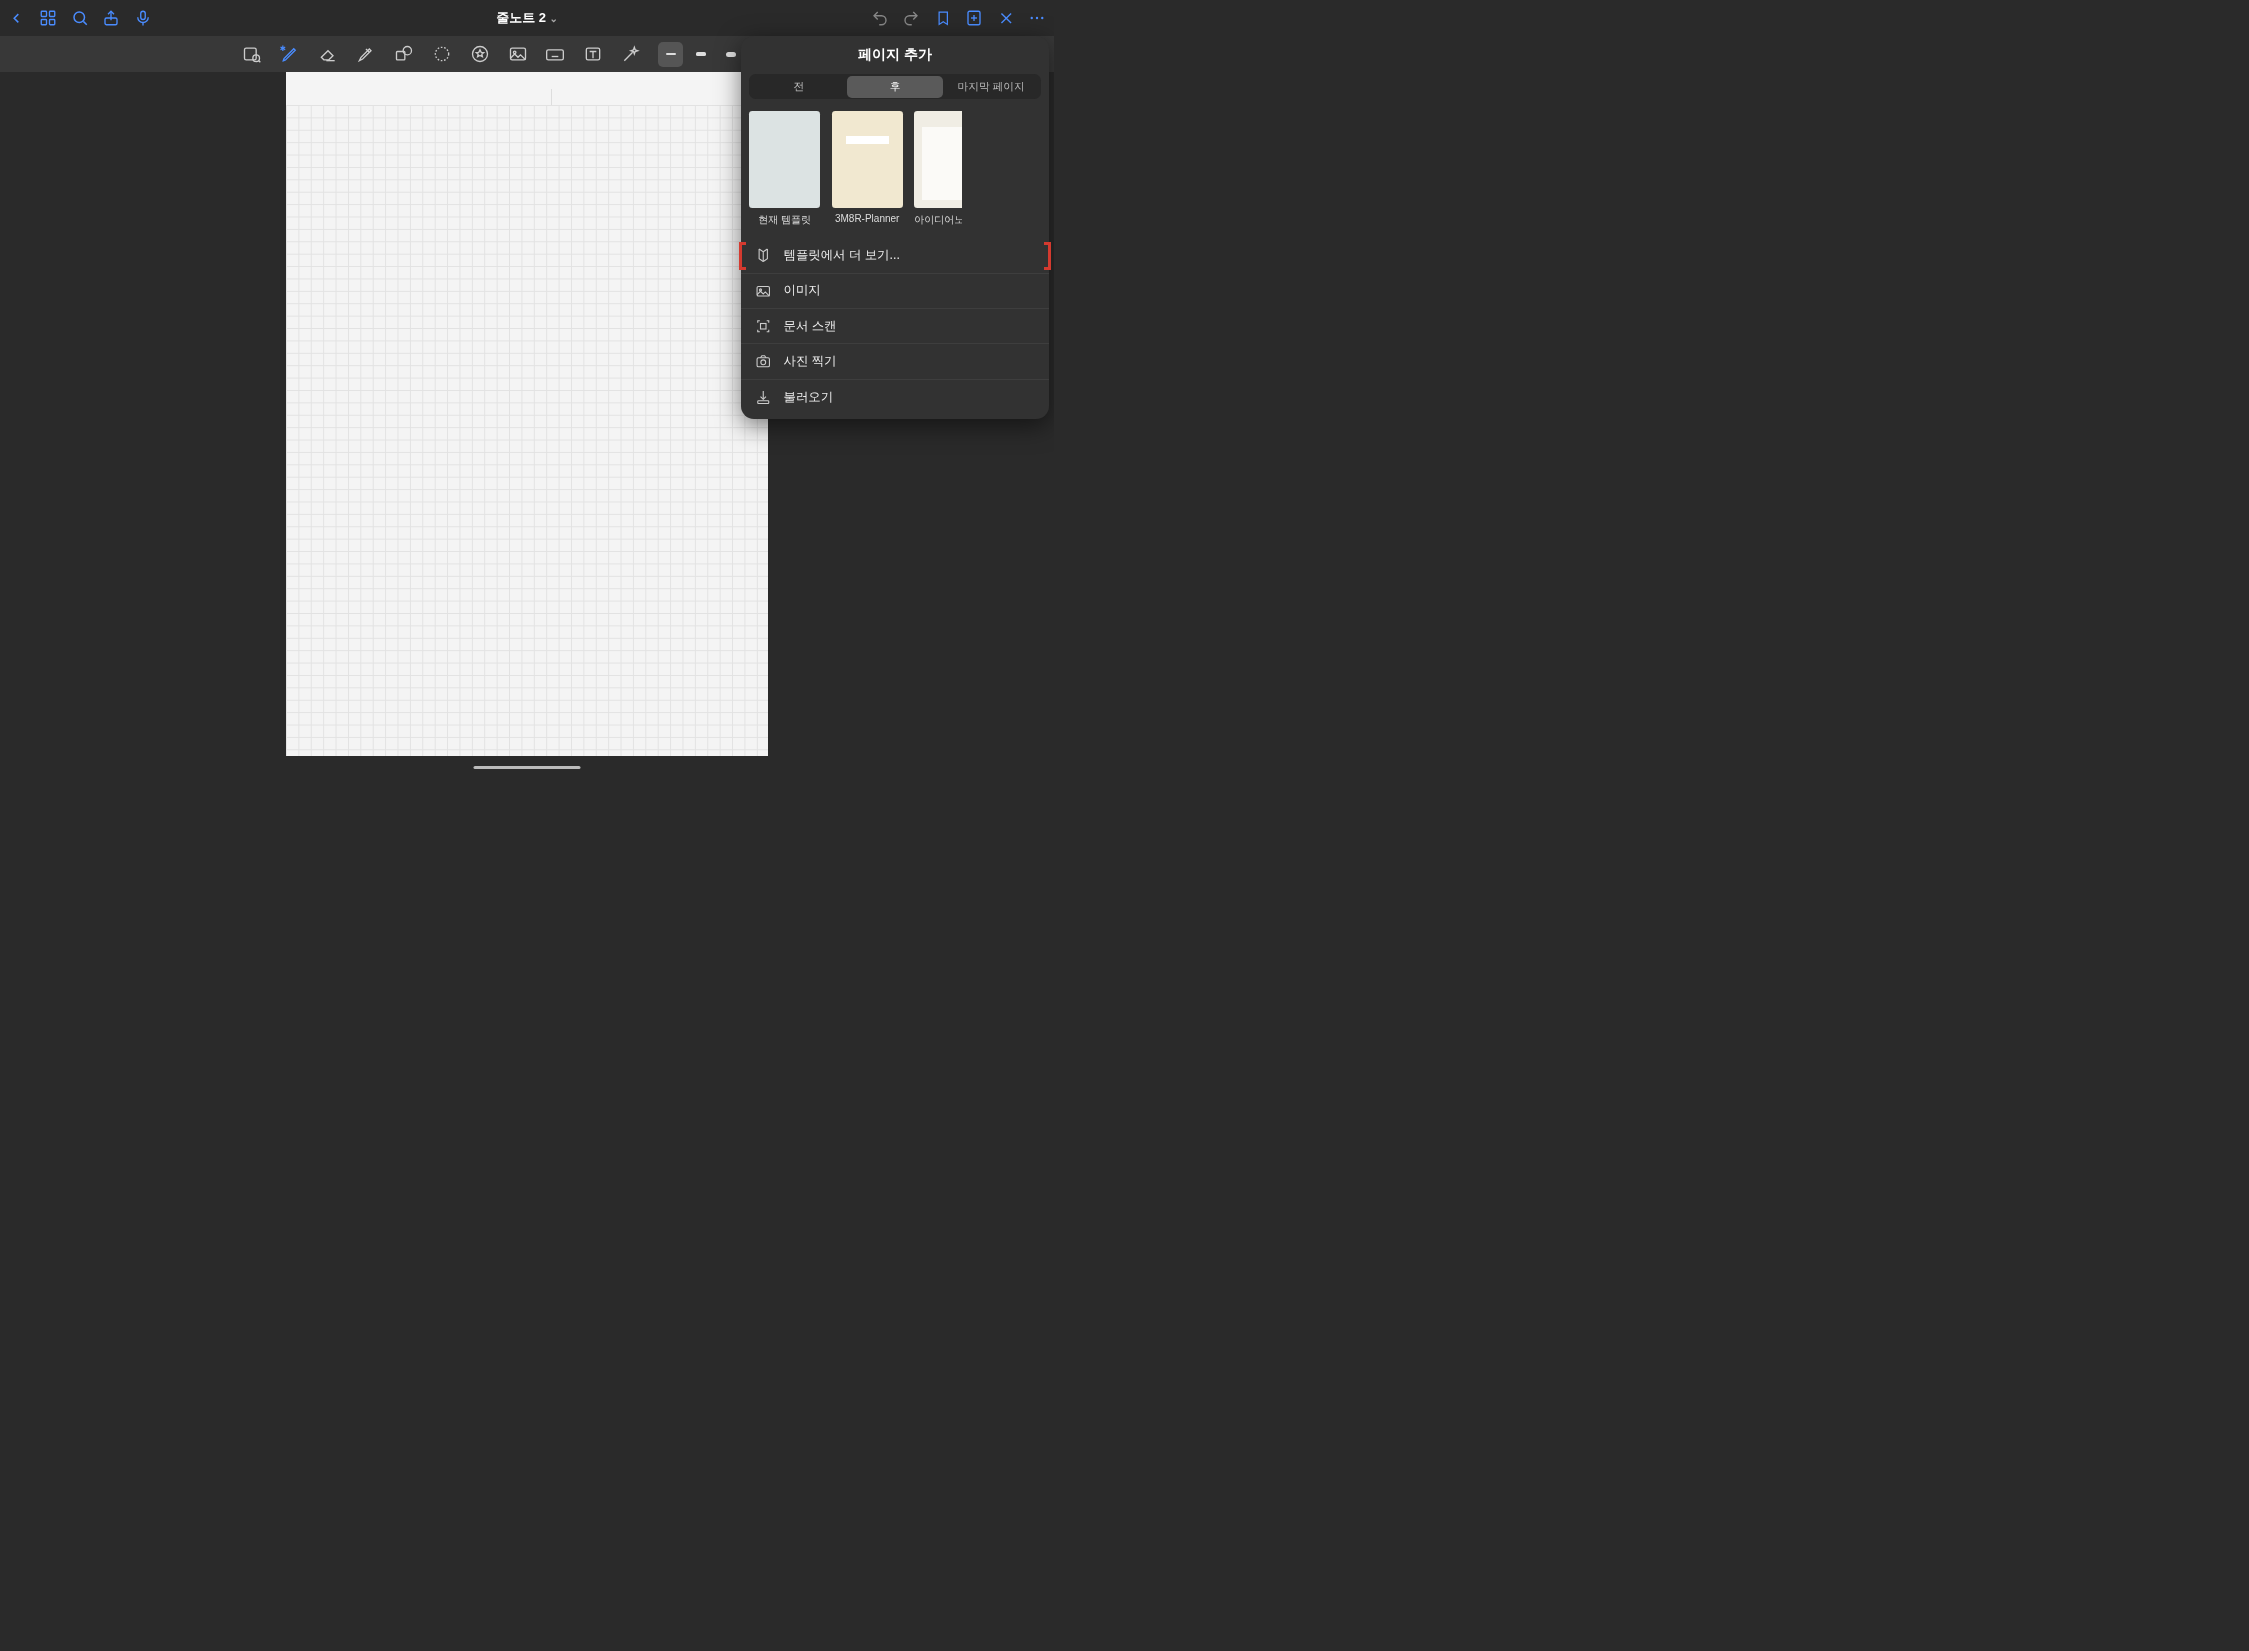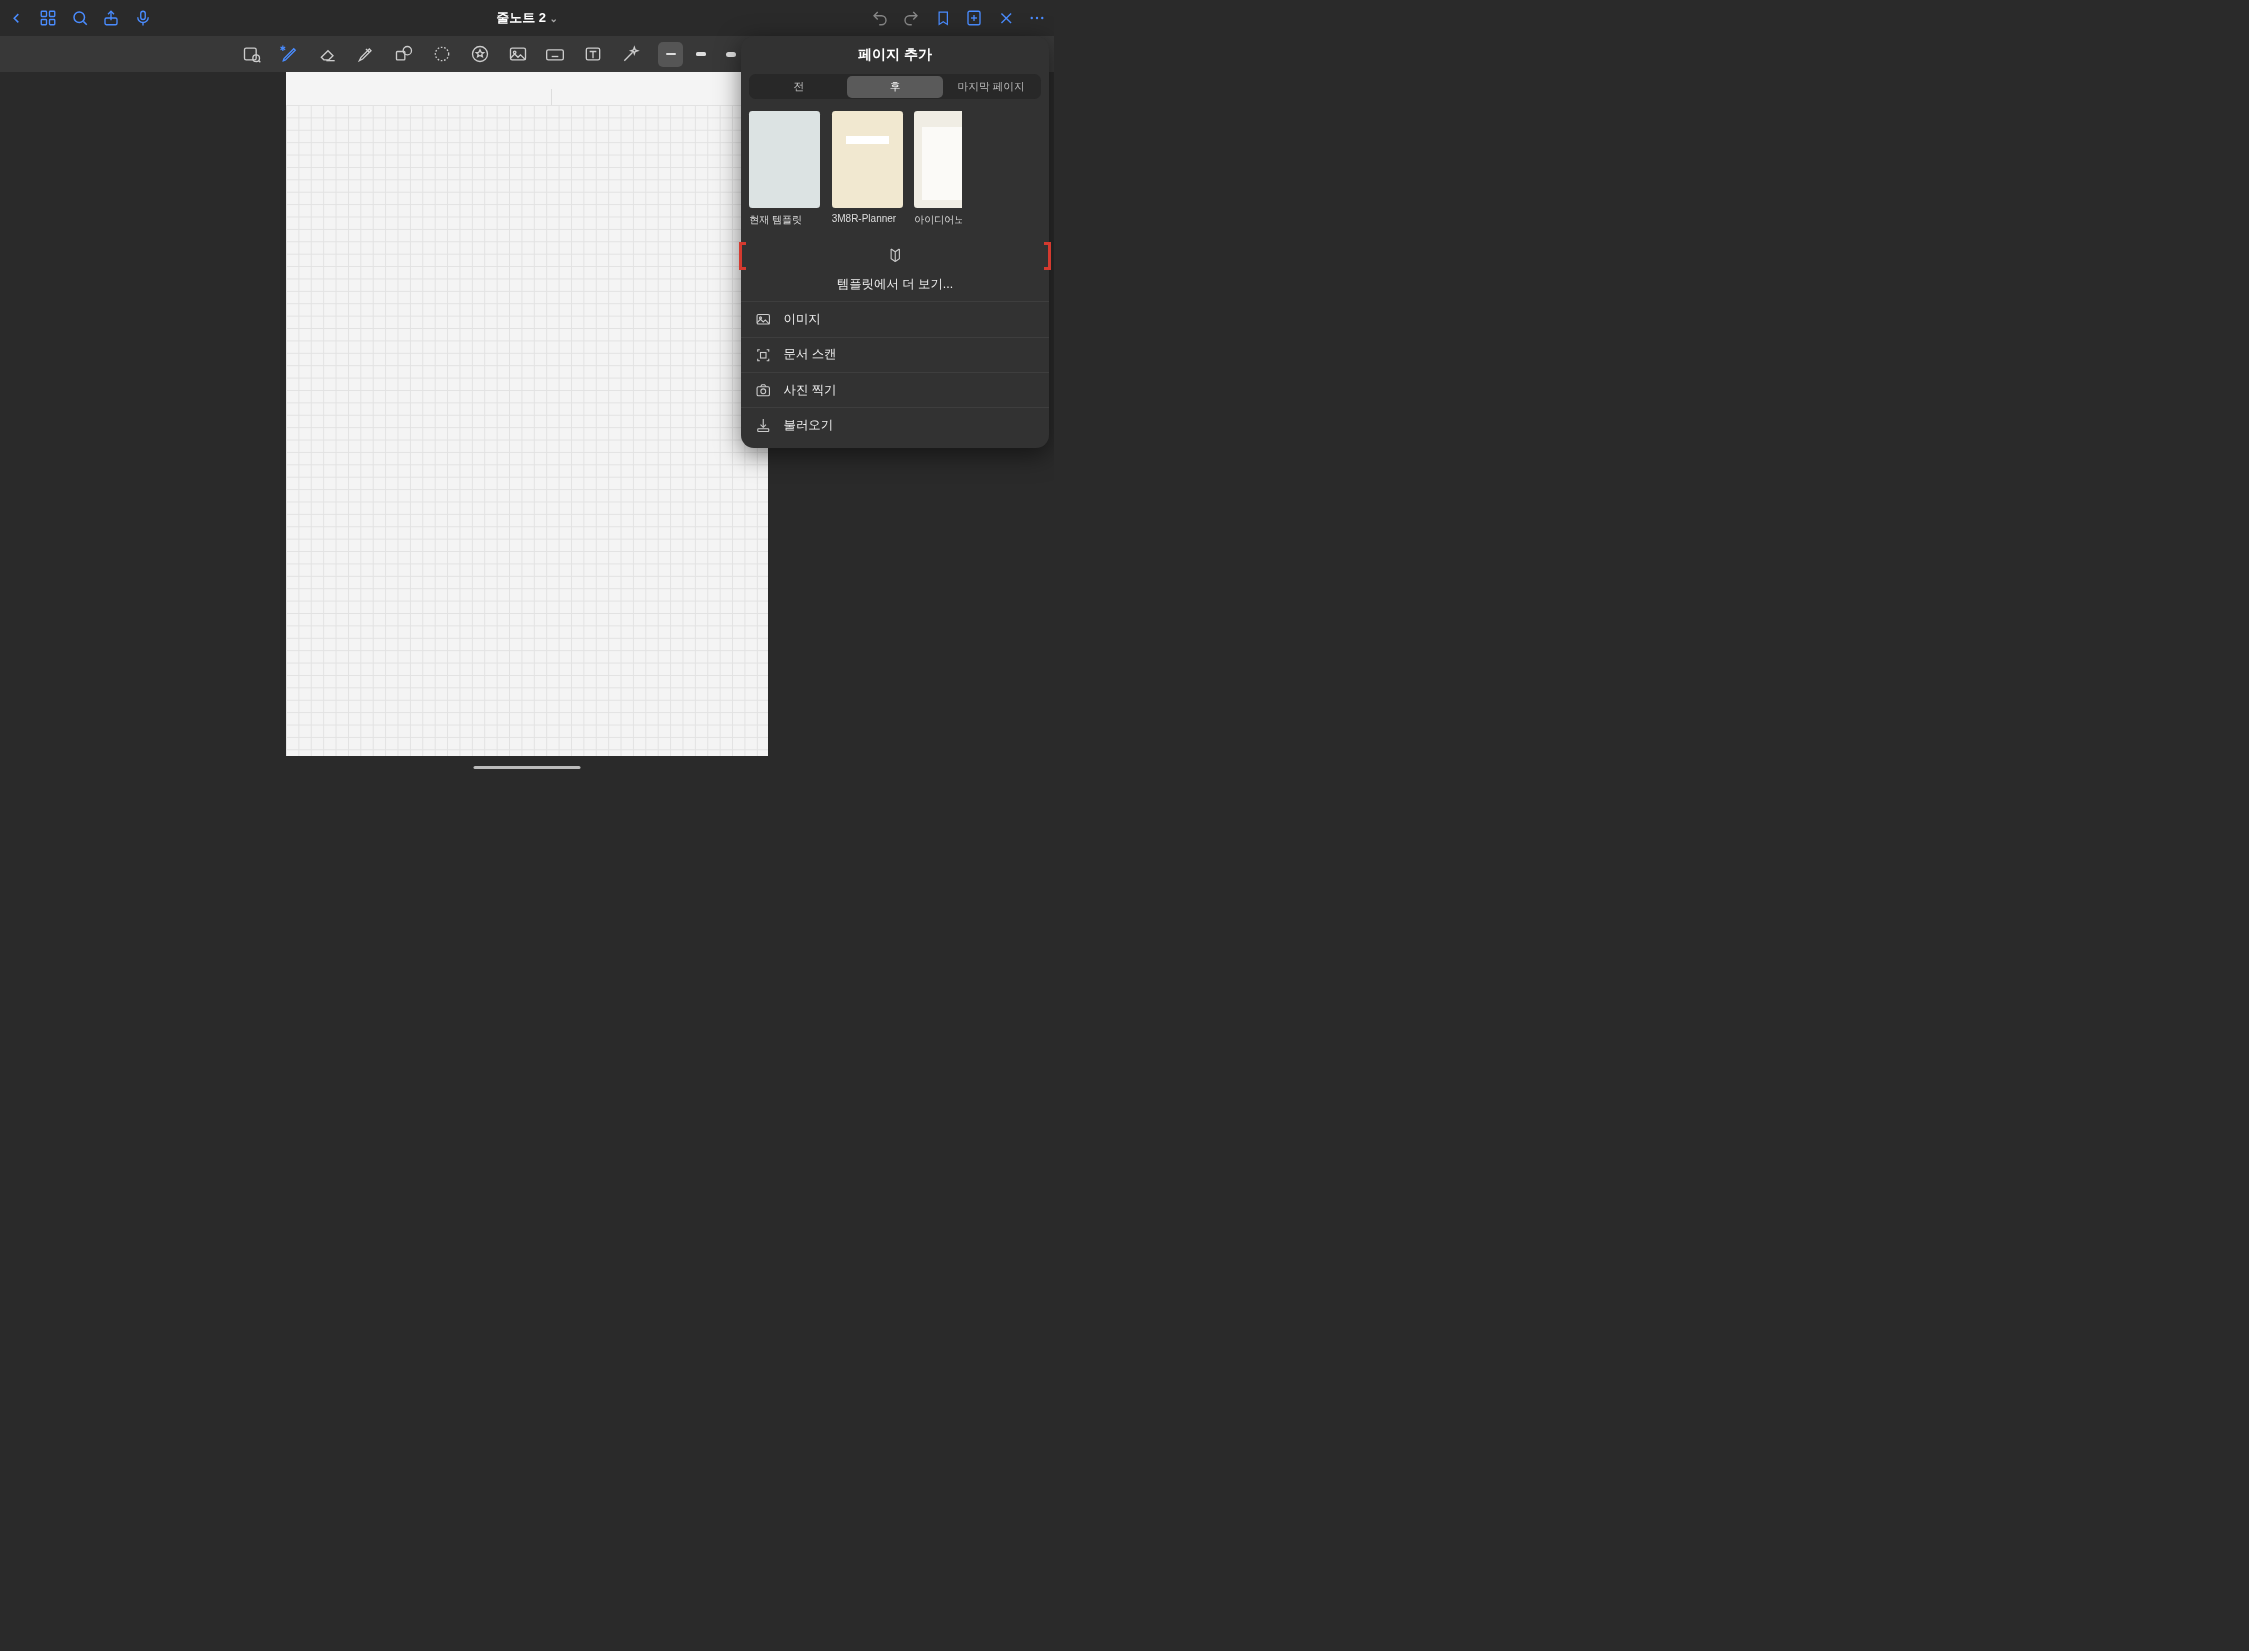--- a/index.html
+++ b/index.html
@@ -179,21 +179,21 @@
   }
   .template-row {
     display: flex;
     gap: 11.5px;
     padding: 0 8.2px 8.2px 8.2px;
     overflow-x: hidden;
   }
   .template-item {
     flex: 0 0 auto;
     width: 71px;
-    text-align: left;
+    text-align: center;
     cursor: pointer;
   }
   .template-thumb {
     width: 71px;
     height: 97px;
     border-radius: 3.3px;
     margin-bottom: 5px;
     background: #dce3e3;
   }
   .template-thumb.planner {
@@ -230,21 +230,21 @@
   .action-list { margin-top: 3.3px; }
   .action-row {
     display: flex;
     align-items: center;
     gap: 11.5px;
     padding: 8.2px 13px;
     cursor: pointer;
     border-top: 0.8px solid #3e3e3e;
     position: relative;
   }
-  .action-row:first-child { border-top: none; flex-direction: column; }
+  .action-row:first-child { border-top: none; }
   .action-icon {
     width: 18px;
     height: 18px;
     color: #ccc;
     display: flex;
     align-items: center;
     justify-content: center;
   }
   .action-label {
     font-size: 12.4px;

